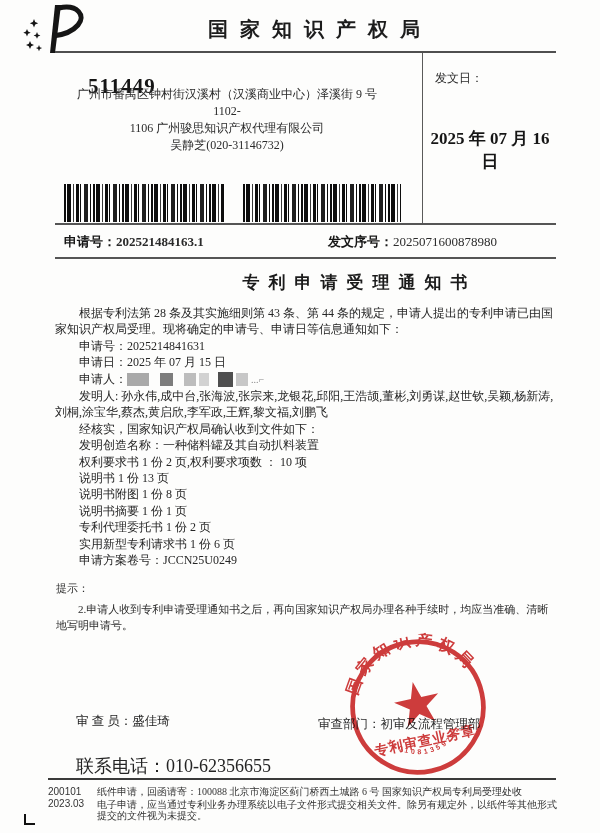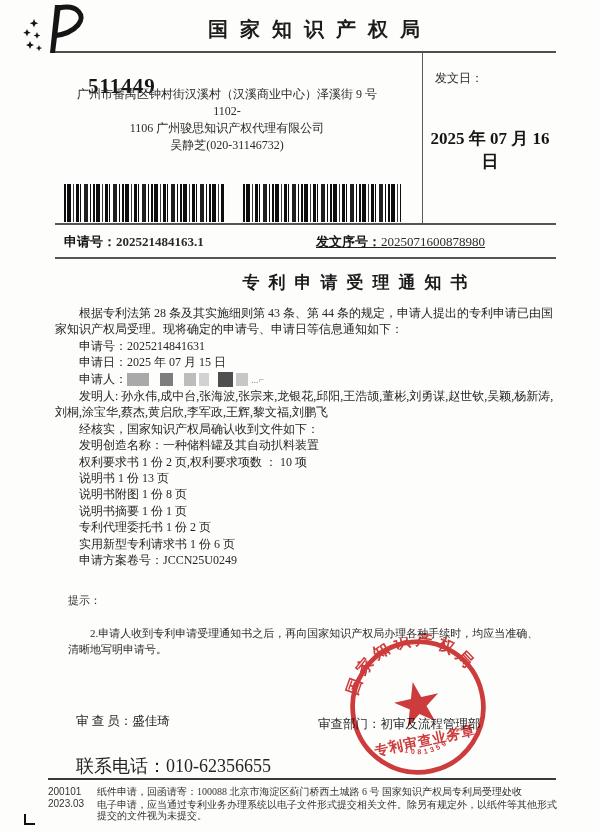--- a/index.html
+++ b/index.html
@@ -29,21 +29,21 @@
       #0d0d0d 0 2px,#fff 2px 3px,#0d0d0d 3px 7px,#fff 7px 9px,
       #3a3a3a 9px 10px,#fff 10px 12px,#0d0d0d 12px 15px,#fff 15px 16px,
       #0d0d0d 16px 17px,#fff 17px 20px,#1f1f1f 20px 24px,#fff 24px 26px,
       #0d0d0d 26px 27px,#fff 27px 29px);}
   .barcode.b1{left:64px;width:161px;}
   .barcode.b2{left:243px;width:158px;}
   
   .rule-a{position:absolute;left:55px;top:223px;width:501px;height:2px;background:#555;}
   .rule-b{position:absolute;left:55px;top:257px;width:501px;height:2px;background:#555;}
   .ref-left{position:absolute;left:64px;top:233px;font-size:13px;}
-  .ref-right{position:absolute;left:316px;top:233px;font-size:13px;text-decoration:underline;}
+  .ref-right{position:absolute;left:328px;top:233px;font-size:13px;}
   .ref-label{font-weight:bold;color:#161616;}
   .ref-val{color:#2b2b2b;}
   .ref-left .ref-val{font-weight:bold;}
   
   .notice-title{
     position:absolute;left:0;top:271px;width:100%;text-align:center;
     font-size:17px;font-weight:bold;letter-spacing:9px;text-indent:9px;color:#1b1b1b;margin-left:41px;
   }
   .body{position:absolute;left:55px;top:305px;width:502px;font-size:12px;line-height:16.4px;color:#262626;}
   .body p{margin:0;text-indent:2em;}
@@ -51,21 +51,21 @@
   .redact{display:inline-block;vertical-align:middle;height:13px;margin-right:3px;}
   .r1{width:22px;background:#a9a9a9;}
   .r2{width:13px;background:#7d7d7d;margin-left:8px;}
   .r3{width:12px;background:#bdbdbd;margin-left:8px;}
   .r4{width:10px;background:#d2d2d2;}
   .r5{width:15px;background:#4f4f4f;height:15px;margin-left:6px;}
   .r6{width:12px;background:#c7c7c7;}
   .r-tail{color:#8a8a8a;font-size:10px;}
   
   .tips{position:absolute;left:52px;top:576px;width:506px;font-size:11px;line-height:16.5px;color:#2c2c2c;}
-  .tips p{margin:16px;text-indent:2em;}
+  .tips p{margin:4px;text-indent:2em;}
   .tips .tips-label{text-indent:0;}
   
   .examiner-row{position:absolute;left:76px;top:713px;font-size:12.5px;color:#242424;}
   .phone-row{position:absolute;left:76px;top:754px;font-size:18px;color:#242424;}
   .department-row{position:absolute;left:318px;top:716px;font-size:12.5px;color:#2e2e2e;}
   
   .stamp-wrap{position:absolute;left:347px;top:636px;width:142px;height:142px;
     transform:rotate(-12deg);mix-blend-mode:multiply;opacity:0.88;}
   
   .footer-rule{position:absolute;left:48px;top:778px;width:508px;height:2px;background:#3a3a3a;}

